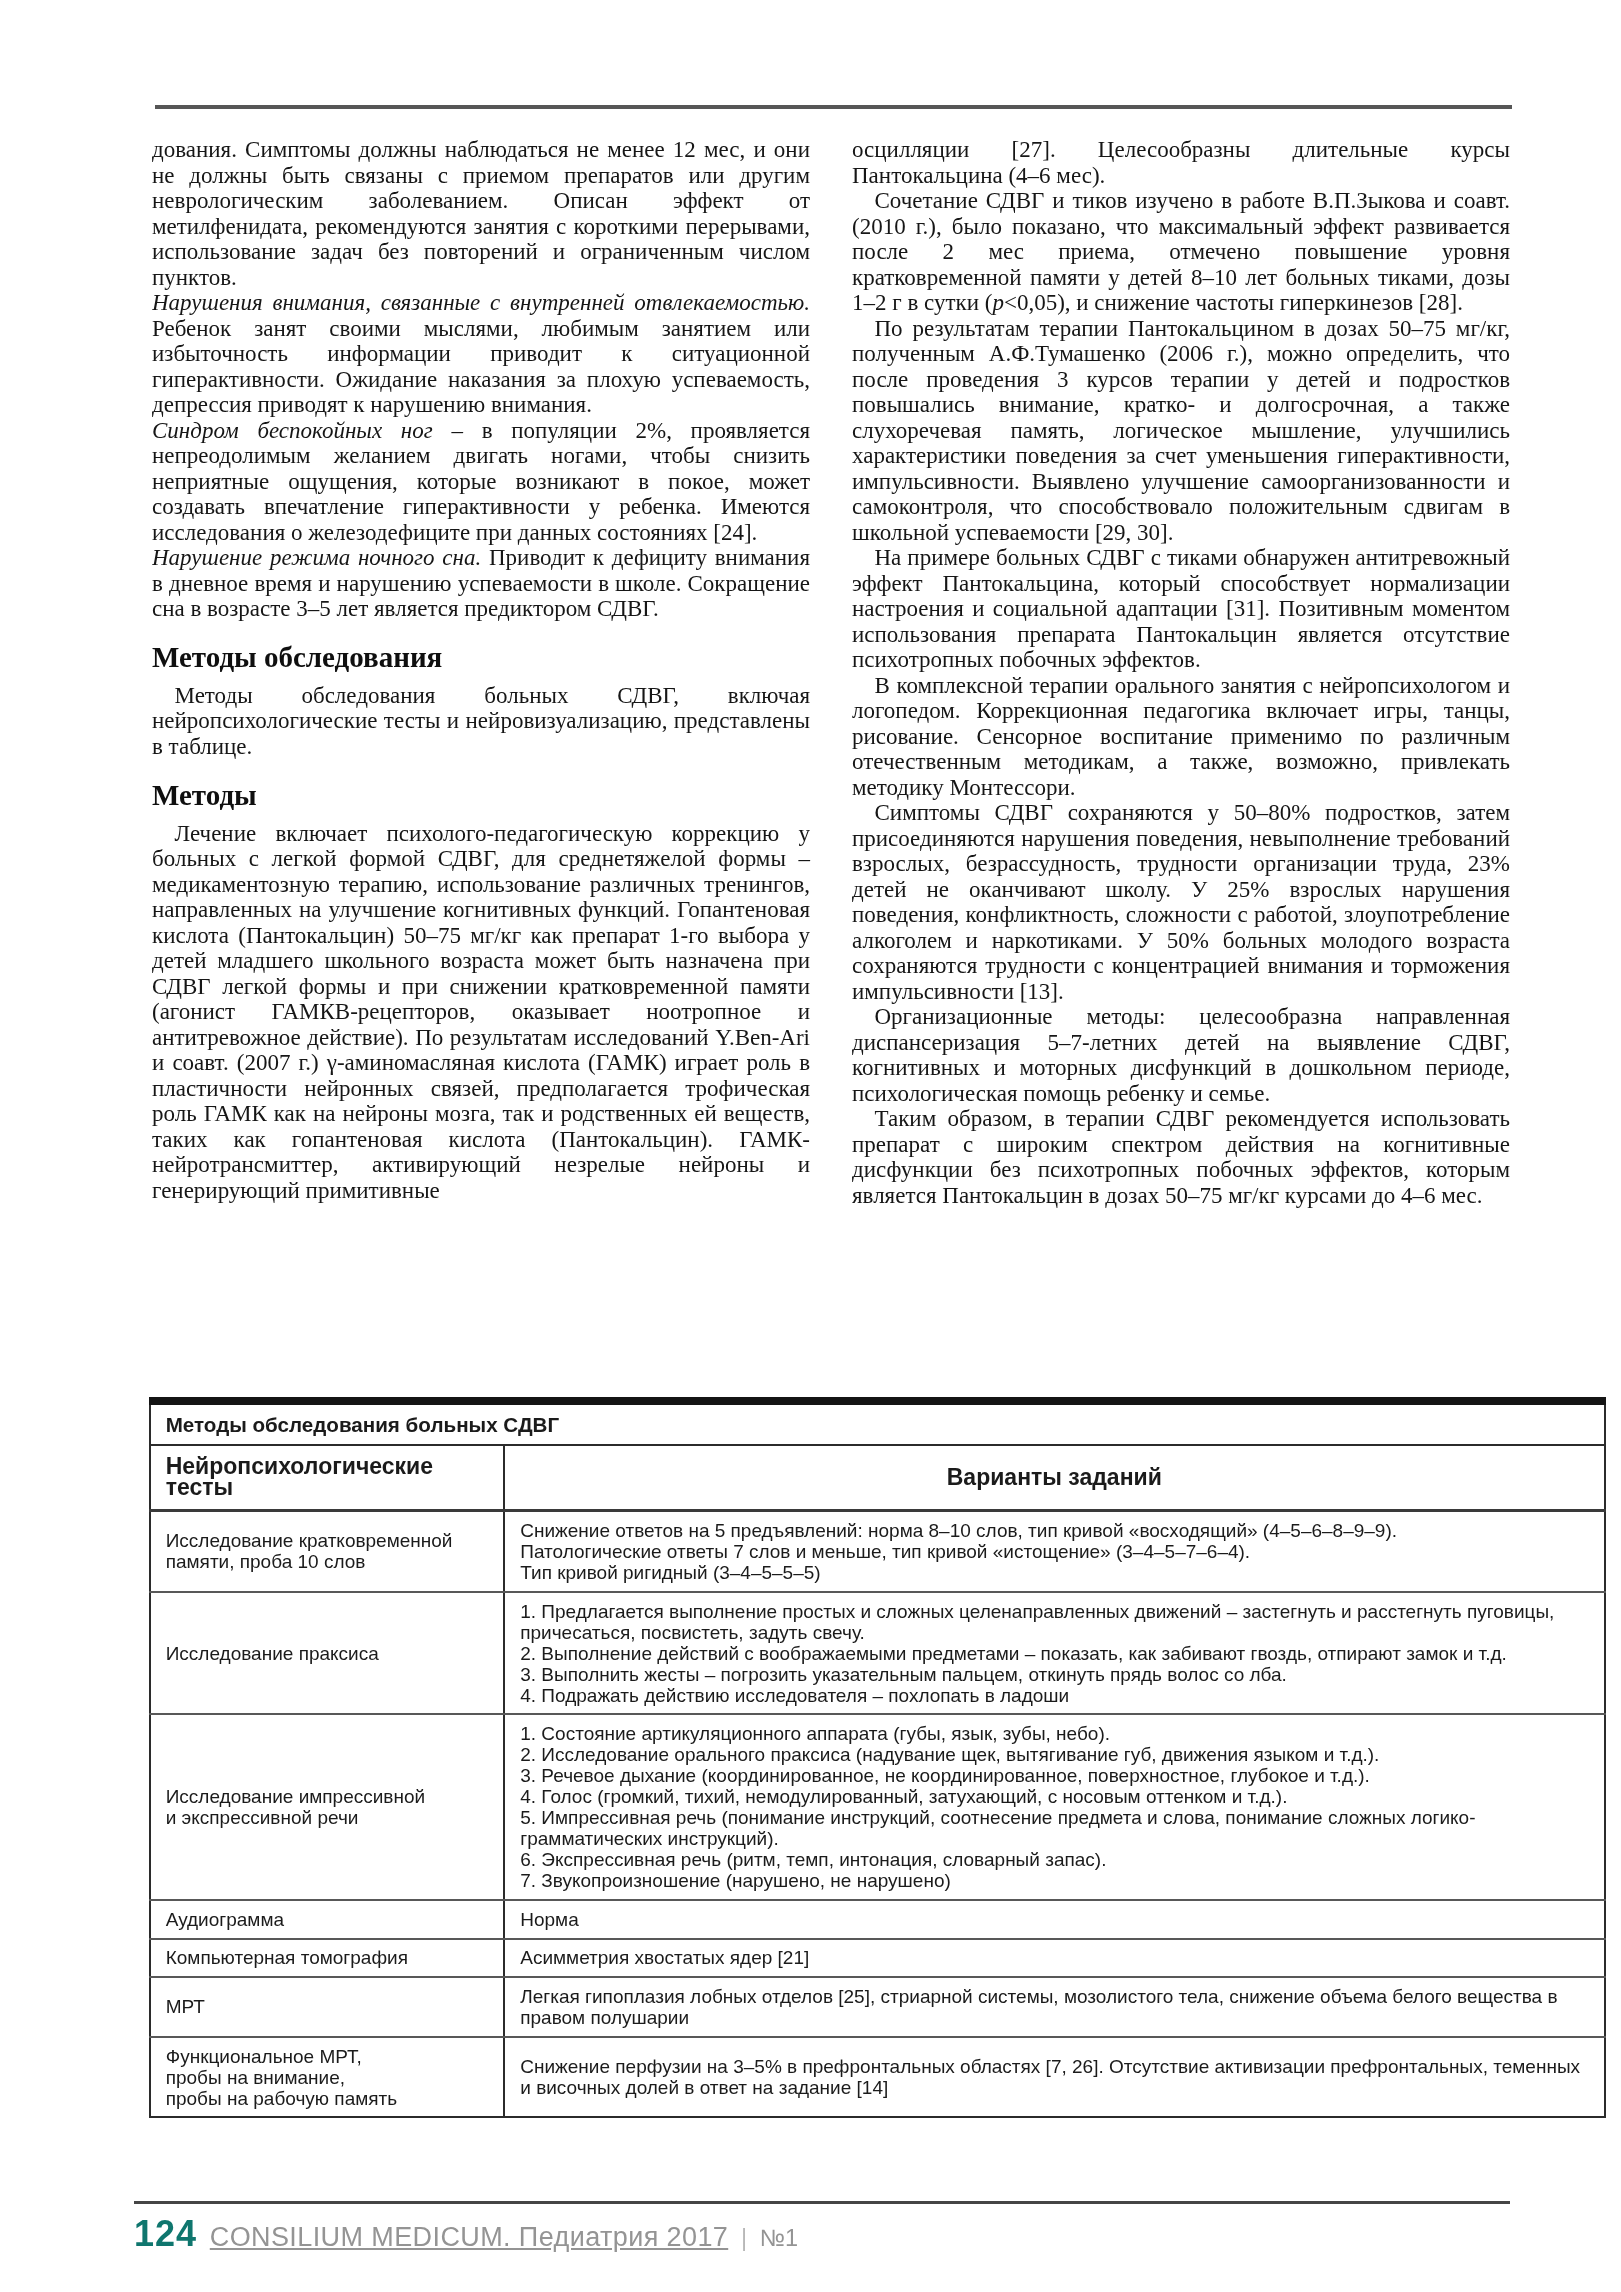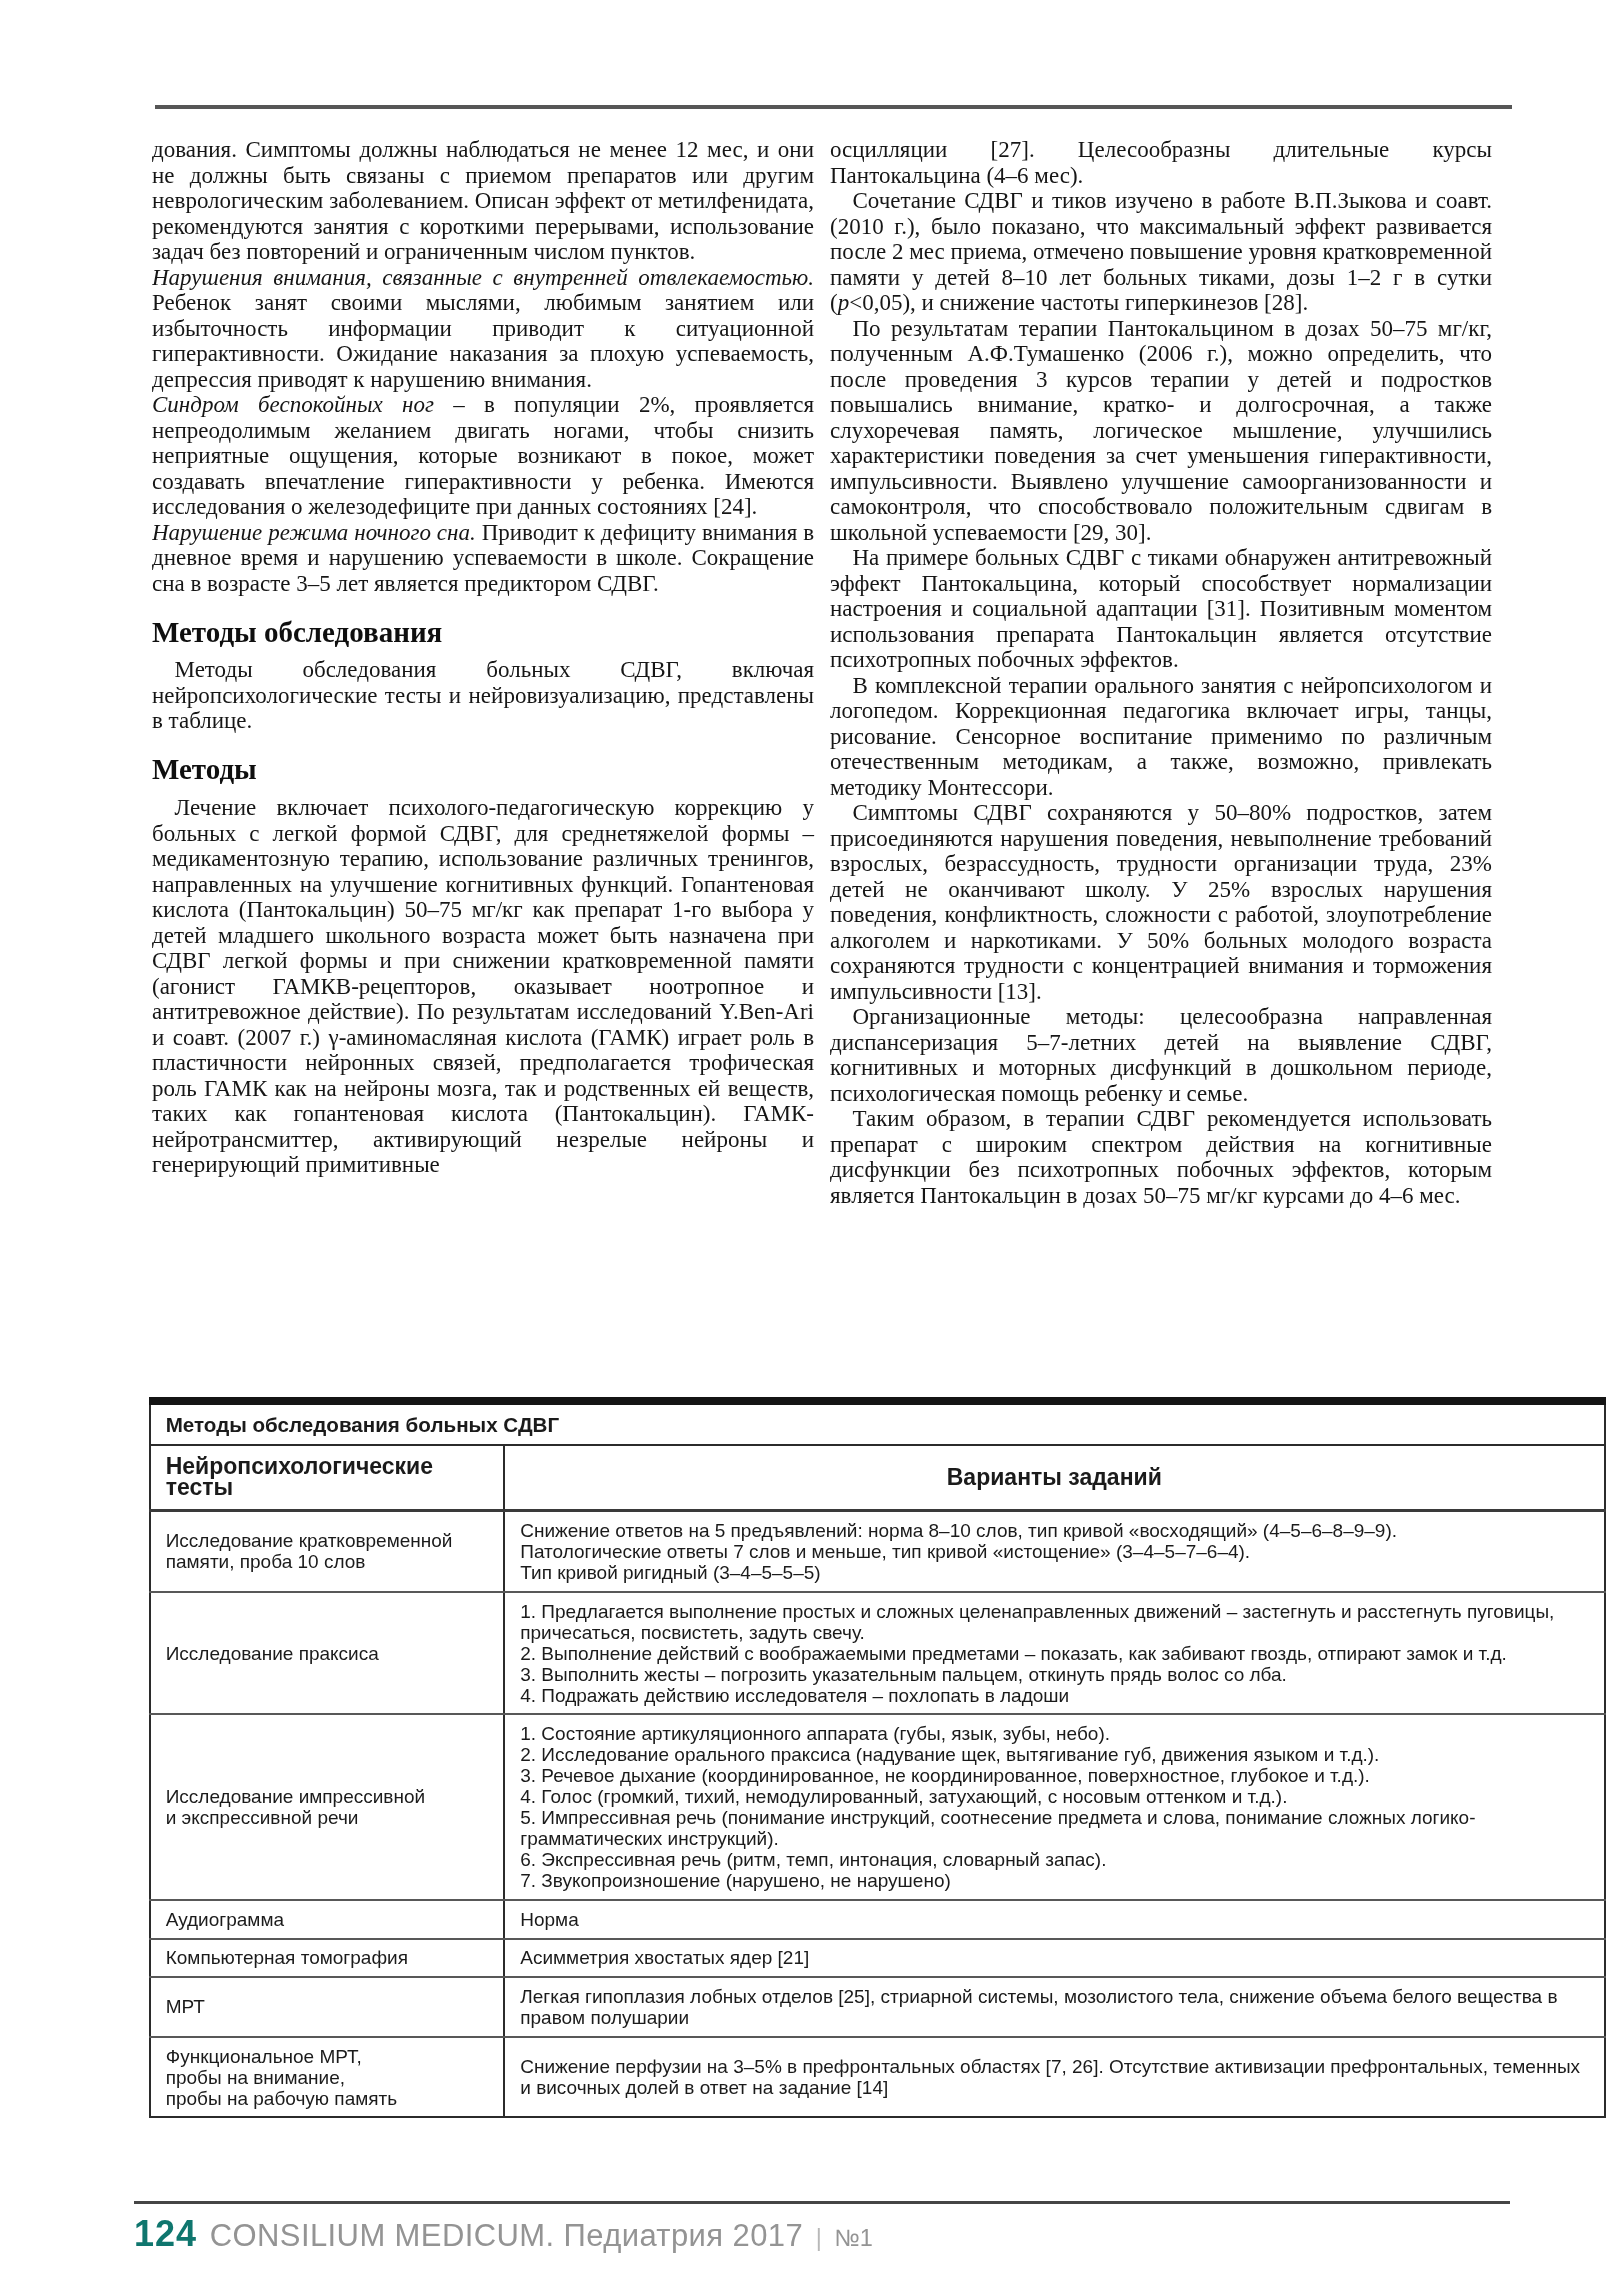--- a/index.html
+++ b/index.html
@@ -15,21 +15,21 @@
     position: absolute;
     left: 155px; top: 105px;
     width: 1357px; height: 3.9px;
     background: #565656;
   }
   .content {
     position: absolute;
     left: 152px; top: 137px;
     width: 1358px; height: 1255px;
     display: flex;
-    gap: 16px;
+    gap: 42px;
     overflow: hidden;
     font-size: 23px;
     line-height: 25.5px;
     text-align: justify;
     color: #161616;
   }
   .col { width: 662px; }
   .content p { margin: 0; }
   .content p.ind { text-indent: 22.5px; }
   .content p.cont { text-indent: 0; }
@@ -103,21 +103,21 @@
   }
   .footer {
     position: absolute;
     left: 134px; top: 2213px;
     display: flex;
     align-items: baseline;
     gap: 12.7px;
     font-family: "Liberation Sans", sans-serif;
   }
   .pageno { font-size: 36px; font-weight: bold; color: #0f766e; letter-spacing: 1px; }
-  .journal { font-size: 31px; color: #949494; letter-spacing: 0.4px; }
+  .journal { font-size: 27px; color: #949494; letter-spacing: 0.4px; text-decoration: underline; }
   .divider { font-size: 23.5px; color: #b8b8b8; }
   .issue   { font-size: 23.5px; color: #949494; }
 </style>
 </head>
 <body>
 
 <div class="page">
 
   <div class="top-rule"></div>
 

